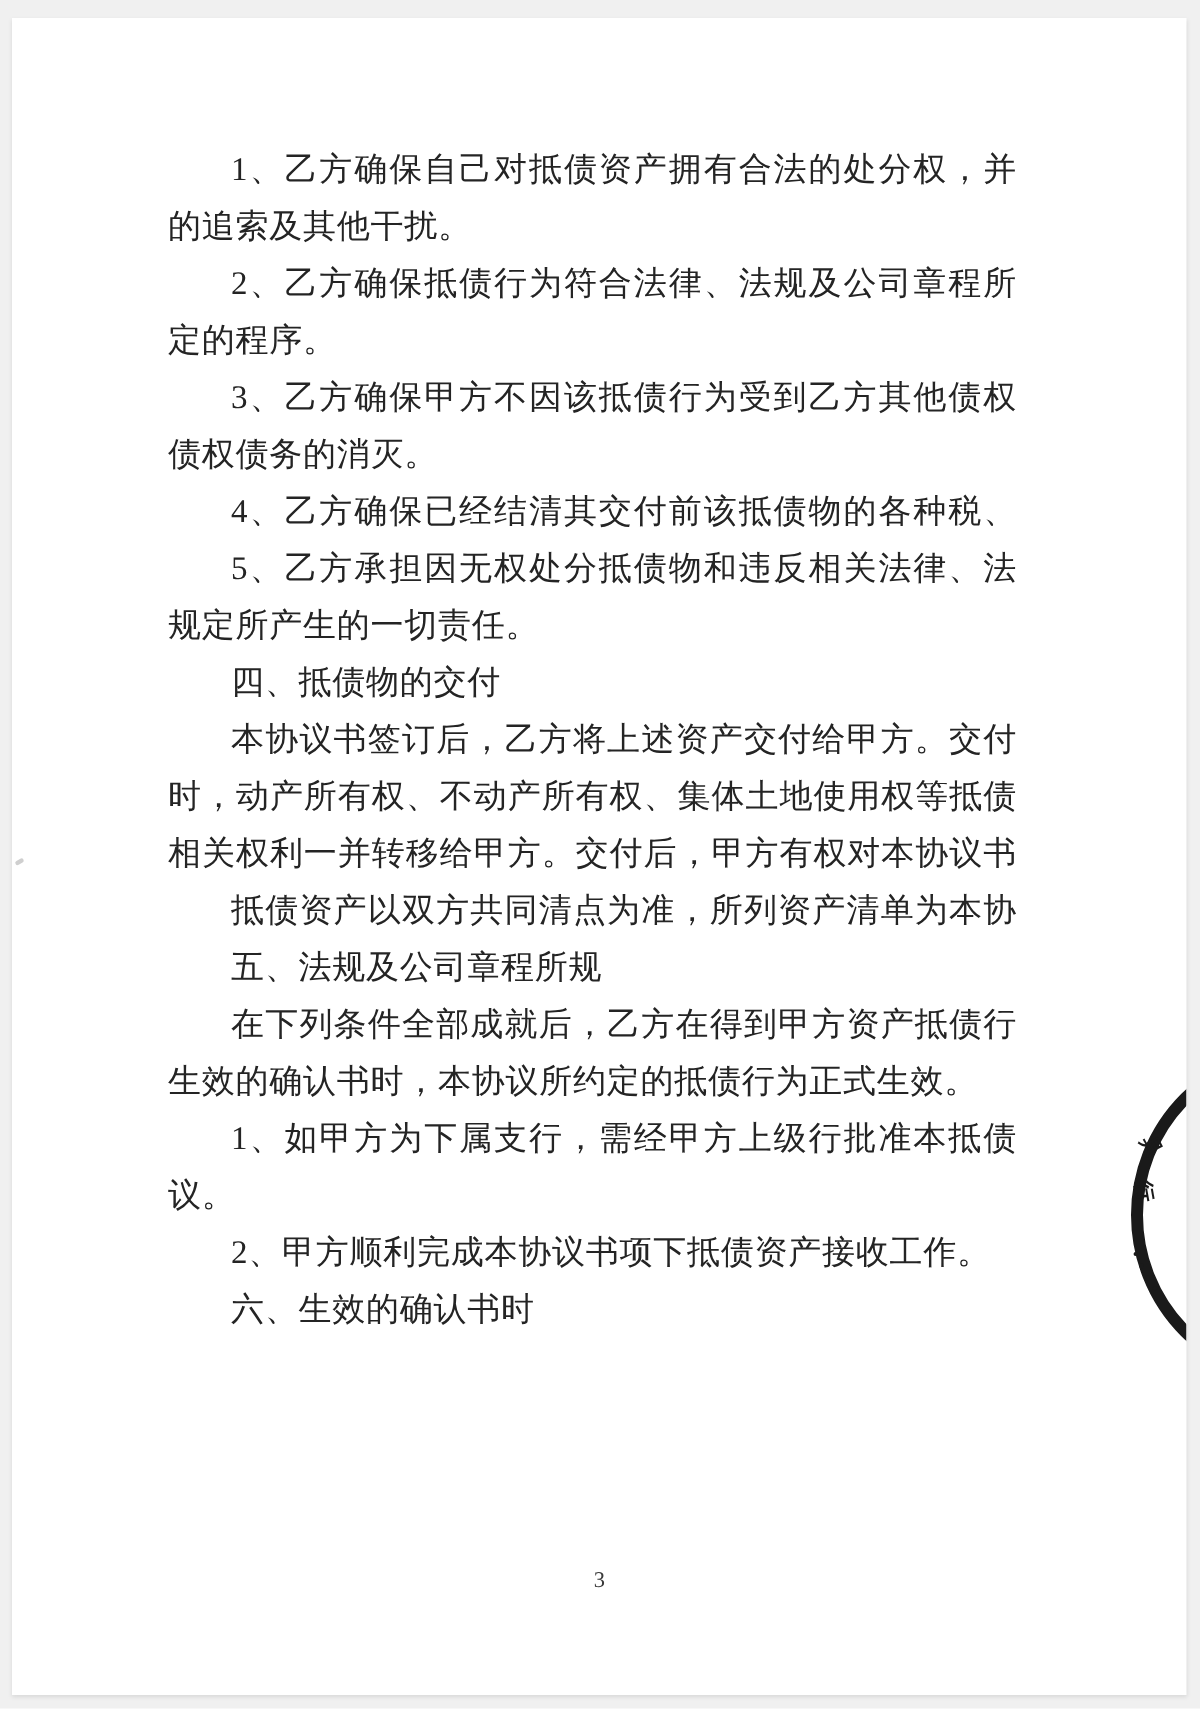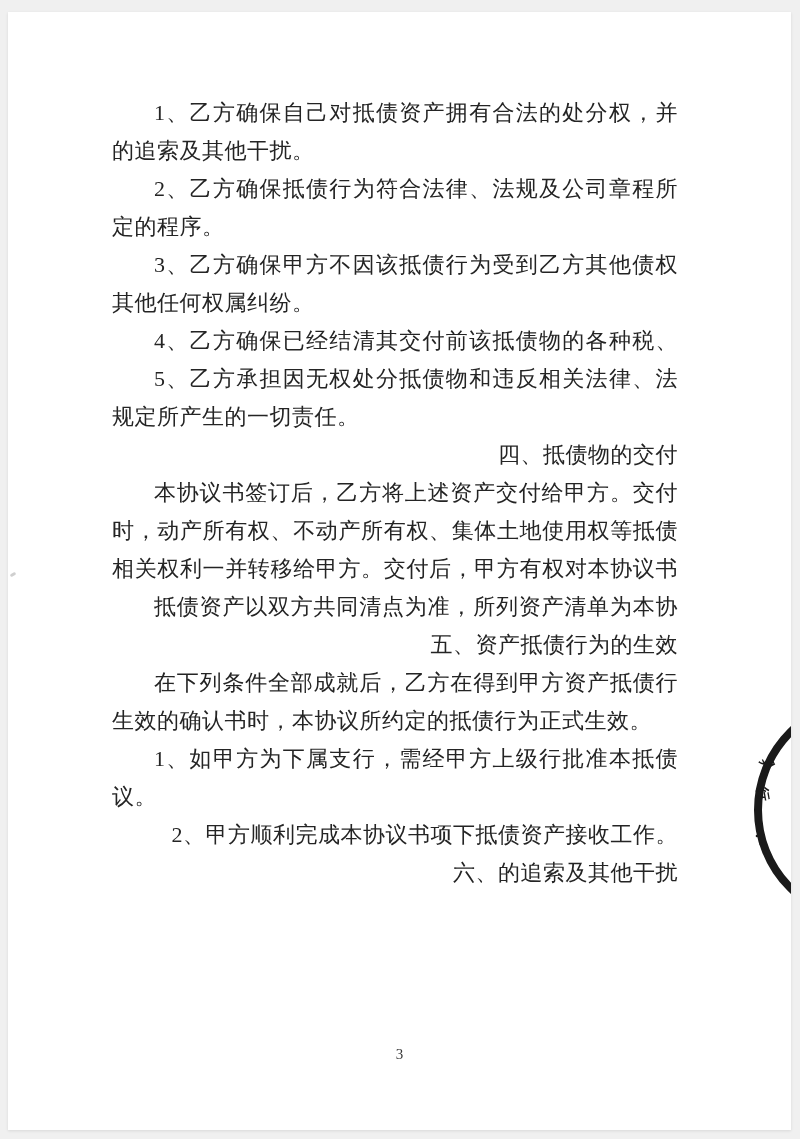--- a/index.html
+++ b/index.html
@@ -34,21 +34,20 @@
   .line {
     font-size: 22px;
     line-height: 38px;
     height: 38px;
     overflow: hidden;
     white-space: nowrap;
     letter-spacing: 0.5px;
   }
   .line.indent {
     text-indent: 42px;
-    text-align: right;
   }
   .line.justify {
     white-space: normal;
     text-align: justify;
     text-align-last: justify;
   }
   .page-number {
     position: absolute;
     left: 0;
     right: 0;
@@ -91,36 +90,36 @@
 <body>
 
 <div class="paper">
 
   <div class="contract-body" id="contract-body">
       <div class="line indent justify">1、乙方确保自己对抵债资产拥有合法的处分权，并无</div>
       <div class="line">的追索及其他干扰。</div>
       <div class="line indent justify">2、乙方确保抵债行为符合法律、法规及公司章程所规</div>
       <div class="line">定的程序。</div>
       <div class="line indent justify">3、乙方确保甲方不因该抵债行为受到乙方其他债权人</div>
-      <div class="line">其他任何权属纠纷。</div>
+      <div class="line">债权债务的消灭。</div>
       <div class="line indent justify">4、乙方确保已经结清其交付前该抵债物的各种税、费。</div>
       <div class="line indent justify">5、乙方承担因无权处分抵债物和违反相关法律、法规</div>
       <div class="line">规定所产生的一切责任。</div>
       <div class="line indent">四、抵债物的交付</div>
       <div class="line indent justify">本协议书签订后，乙方将上述资产交付给甲方。交付同</div>
       <div class="line justify">时，动产所有权、不动产所有权、集体土地使用权等抵债物</div>
       <div class="line justify">相关权利一并转移给甲方。交付后，甲方有权对本协议书项</div>
       <div class="line indent justify">抵债资产以双方共同清点为准，所列资产清单为本协议</div>
-      <div class="line indent">五、资产抵债行为的生效</div>
+      <div class="line indent">五、法规及公司章程所规</div>
       <div class="line indent justify">在下列条件全部成就后，乙方在得到甲方资产抵债行为</div>
       <div class="line">生效的确认书时，本协议所约定的抵债行为正式生效。</div>
       <div class="line indent justify">1、如甲方为下属支行，需经甲方上级行批准本抵债协</div>
       <div class="line">议。</div>
       <div class="line indent">2、甲方顺利完成本协议书项下抵债资产接收工作。</div>
-      <div class="line indent">六、的追索及其他干扰</div>
+      <div class="line indent">六、生效的确认书时</div>
     </div>
 
   <div class="scan-artifact"></div>
 
   <div class="seal">
     <svg viewBox="0 0 45 180">
       <circle cx="122" cy="88" r="110" fill="none" stroke="#1a1a1a" stroke-width="8" stroke-linecap="round"></circle>
       <text x="17" y="46" transform="rotate(62 22 40)">具</text>
       <text x="13" y="76" transform="rotate(80 18 70)">行</text>
       <circle cx="15" cy="122" r="1.6" fill="#1a1a1a"></circle>

